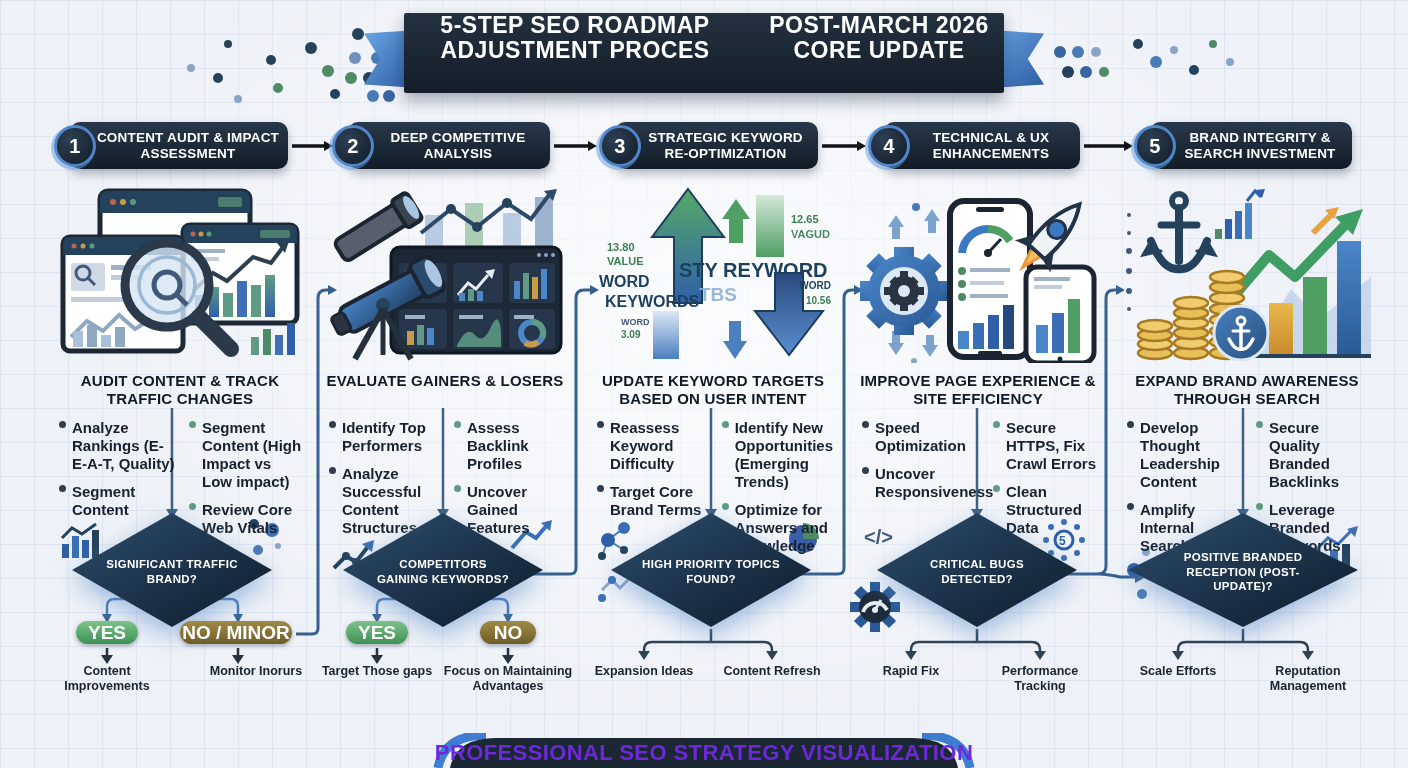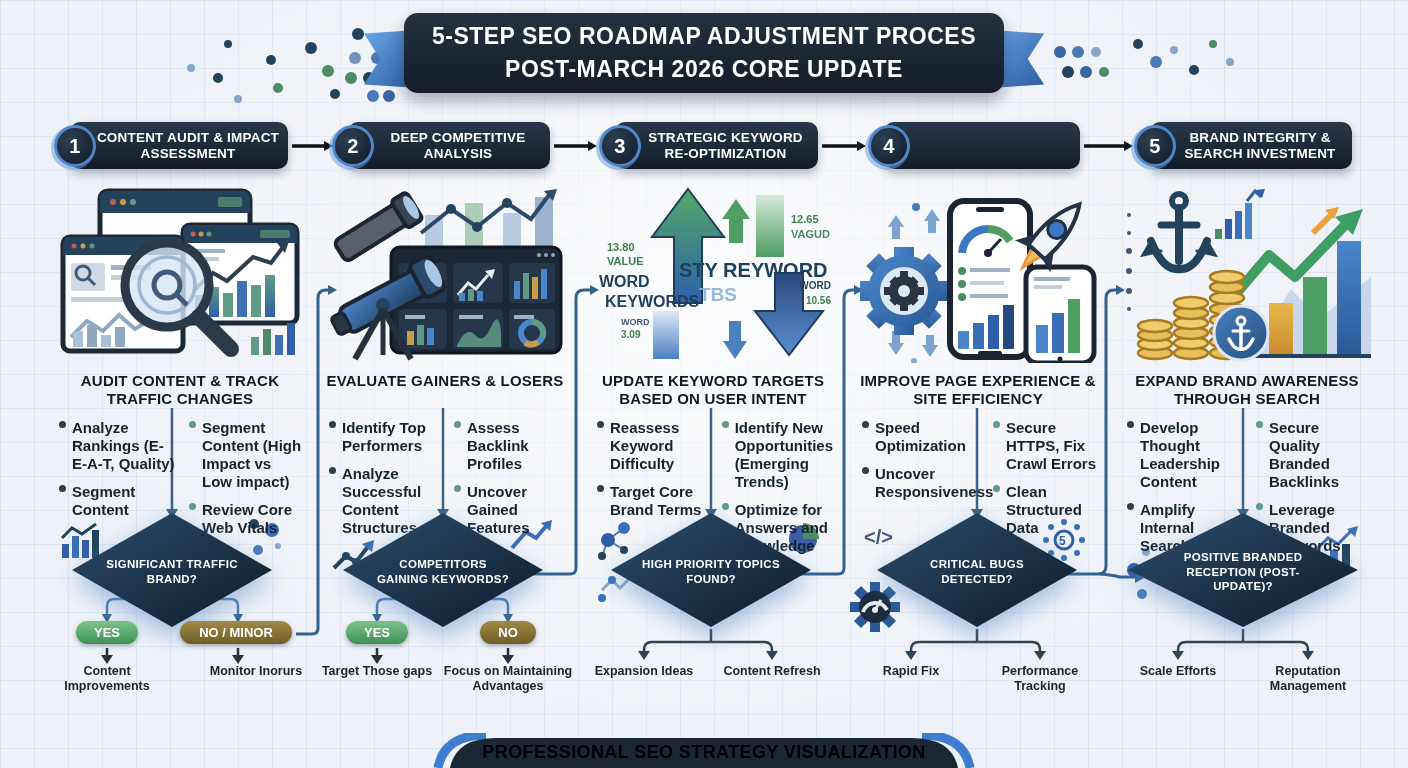--- a/index.html
+++ b/index.html
@@ -13,22 +13,22 @@
       linear-gradient(90deg, rgba(140,165,200,.16) 1px, transparent 1px);
     background-size:auto,34px 34px,34px 34px;
   }
   .abs{position:absolute;}
   
   .ribbon{position:absolute;top:30px;width:54px;height:58px;z-index:2;
     background:linear-gradient(135deg,#6aa6e4,#2d5ba3);}
   .ribbon.left{left:364px;clip-path:polygon(100% 0,0 6%,30% 50%,0 94%,100% 100%);}
   .ribbon.right{left:990px;clip-path:polygon(0 0,100% 6%,70% 50%,100% 94%,0 100%);}
   .title-banner{position:absolute;left:404px;top:13px;width:600px;height:80px;z-index:3;
-    background:linear-gradient(180deg,#243140,#141d28);border-radius:14px;
-    display:flex;flex-direction:column;justify-content:center;text-align:center;gap:8px;
+    background:linear-gradient(180deg,#243140,#141d28);border-radius:2px;
+    display:flex;flex-direction:row;justify-content:center;text-align:center;gap:8px;
     box-shadow:0 8px 16px rgba(20,35,60,.35);}
   .title-line{color:#fff;font-weight:800;font-size:23px;line-height:1.1;letter-spacing:.5px;}
   
   .steppill{position:absolute;top:122px;height:47px;z-index:2;
     background:linear-gradient(180deg,#28384b,#121c27);border-radius:10px;color:#fff;
     display:flex;align-items:center;justify-content:center;text-align:center;
     font-weight:800;font-size:13.5px;line-height:1.15;letter-spacing:.2px;
     padding-left:26px;padding-right:8px;box-sizing:border-box;
     box-shadow:0 5px 10px rgba(20,35,60,.3);}
   .stepnum{position:absolute;left:-16px;top:50%;transform:translateY(-50%);
@@ -45,30 +45,30 @@
   .blist{width:50%;display:flex;flex-direction:column;gap:10px;padding-left:15px;box-sizing:border-box;}
   .bitem{position:relative;font-weight:700;font-size:15px;line-height:1.2;color:#18222e;}
   .bitem::before{content:"";position:absolute;left:-13px;top:2px;width:7px;height:7px;border-radius:50%;}
   .blist.left .bitem::before{background:#2d3e50;}
   .blist.right .bitem::before{background:#5f9b84;}
   .diamond-wrap{position:absolute;top:328px;filter:drop-shadow(0 9px 12px rgba(90,140,200,.55));}
   .dtext{position:absolute;inset:0;display:flex;align-items:center;justify-content:center;
     text-align:center;color:#fff;font-weight:800;font-size:11.5px;line-height:1.3;
     padding:0 30px;letter-spacing:.3px;}
   .pill{position:absolute;top:436px;height:23px;border-radius:12px;color:#fff;
-    font-weight:800;font-size:13px;line-height:23px;text-align:center;
+    font-weight:800;font-size:19px;line-height:23px;text-align:center;
     box-shadow:0 2px 4px rgba(30,50,70,.35);}
   .pill.yes{background:linear-gradient(180deg,#7cc389,#3f9156);}
   .pill.no{background:linear-gradient(180deg,#a08a45,#6e5d28);}
   .outcome{position:absolute;top:479px;width:130px;text-align:center;
     font-weight:800;font-size:12.5px;line-height:1.18;color:#192430;}
   
   .footer{position:absolute;left:424px;top:733px;width:560px;height:35px;z-index:3;}
   .footer-label{position:absolute;inset:0;display:flex;align-items:center;justify-content:center;
-    color:#000000;font-weight:800;font-size:18px;letter-spacing:.4px;padding-top:4px;}
+    color:#6d28d9;font-weight:800;font-size:22px;letter-spacing:.4px;padding-top:4px;}
   svg text{font-family:"Liberation Sans",sans-serif;}
 </style>
 </head>
 <body>
 
 <svg class="abs" style="left:183px;top:16px;" width="215" height="88">
   <circle cx="8" cy="52" r="4" fill="#8aa4c8"></circle>
     <circle cx="35" cy="62" r="5" fill="#24425c"></circle>
   <circle cx="55" cy="83" r="4" fill="#8aa4c8"></circle>
     <circle cx="45" cy="28" r="4" fill="#24425c"></circle>
@@ -116,20 +116,21 @@
 <div class="steppill" style="left:348px;width:202px;">
   <span class="stepnum">2</span>
   <span>DEEP COMPETITIVE ANALYSIS</span>
 </div>
 <div class="steppill" style="left:615px;width:203px;">
   <span class="stepnum">3</span>
   <span>STRATEGIC KEYWORD RE-OPTIMIZATION</span>
 </div>
 <div class="steppill" style="left:884px;width:196px;">
   <span class="stepnum">4</span>
+  <span>TECHNICAL &amp; UX ENHANCEMENTS</span>
 </div>
 <div class="steppill" style="left:1150px;width:202px;">
   <span class="stepnum">5</span>
   <span>BRAND INTEGRITY &amp; SEARCH INVESTMENT</span>
 </div>
 
 <svg class="abs" style="left:0;top:0;z-index:1;" width="1408" height="768">
 
   <g stroke="#101418" stroke-width="3.5">
     <line x1="292" y1="146" x2="326" y2="146"></line>

